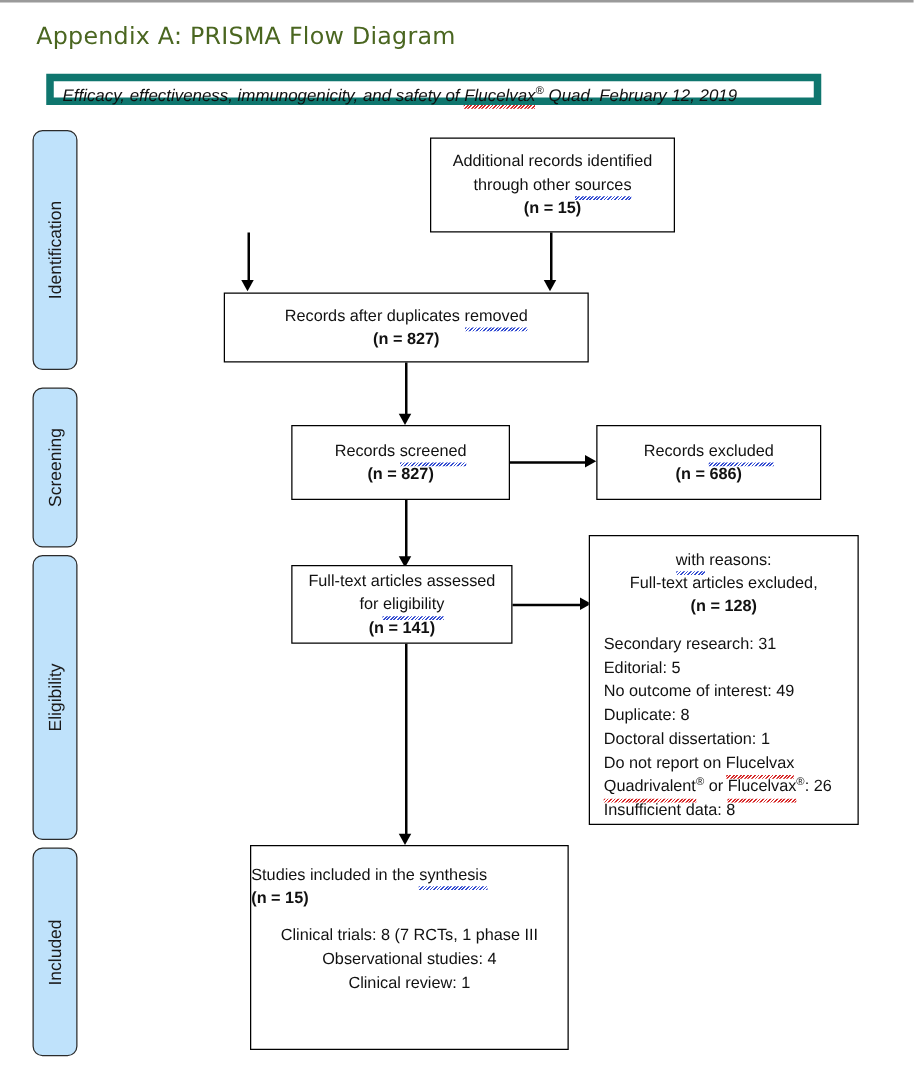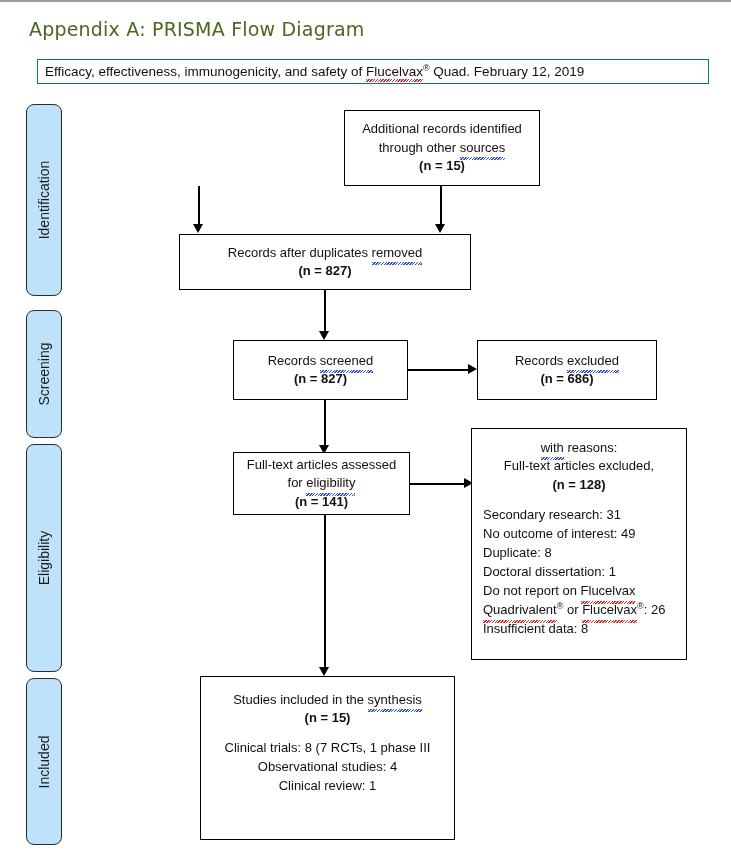--- a/index.html
+++ b/index.html
@@ -36,25 +36,26 @@
     font-size: 19px;
     color: #4a6620;
     letter-spacing: 0.2px;
     white-space: nowrap;
     font-family: "DejaVu Sans", sans-serif;
   }
   .header-bar {
     position: absolute;
     left: 37px;
     top: 59px;
-    width: 672px;
+    width: 620px;
     height: 25px;
-    border: 1px solid #0f766e;
+    border: 6px solid #0f766e;
     background: #ffffff;
     box-sizing: border-box;
+    font-style: italic;
   }
   .header-bar .hb-text {
     position: absolute;
     left: 7px;
     top: 4px;
     font-size: 13.5px;
     color: #111111;
     white-space: nowrap;
     font-family: "Liberation Sans", sans-serif;
   }
@@ -162,21 +163,21 @@
   .excl-head {
     text-align: center;
     width: 100%;
   }
   .excl-reasons {
     margin-top: 12px;
     padding-left: 11px;
     text-align: left;
     line-height: 1.46;
   }
-  .inc-head { text-align: center; width: 100%; }
+  .inc-head { width: 100%; }
   .inc-body { margin-top: 11px; text-align: center; width: 100%; line-height: 1.46; }
 </style>
 </head>
 <body>
 
 <div id="page">
 
   <div class="top-rule"></div>
 
   <div class="page-title">Appendix A: PRISMA Flow Diagram</div>
@@ -245,20 +246,21 @@
   <div class="arrow-right" style="left:464px; top:478px;"></div>
 
   <div class="fbox left-align" style="left:471px; top:428px; width:216px; height:232px; padding-top:10px;">
     <div class="excl-head">
       <span class="ln"><span class="squig">with</span> reasons:</span>
       <span class="ln">Full-text articles excluded,</span>
       <span class="ln bold">(n = 128)</span>
     </div>
     <div class="excl-reasons">
       <div>Secondary research: 31</div>
+      <div>Editorial: 5</div>
       <div>No outcome of interest: 49</div>
       <div>Duplicate: 8</div>
       <div>Doctoral dissertation: 1</div>
       <div>Do not report on <span class="squig squig-red">Flucelvax</span></div>
       <div><span class="squig squig-red">Quadrivalent</span><span class="sup">®</span> or <span class="squig squig-red">Flucelvax</span><span class="sup">®</span>: 26</div>
       <div>Insufficient data: 8</div>
     </div>
   </div>
 
   <div class="vline" style="left:324px; top:515px; height:153px;"></div>

